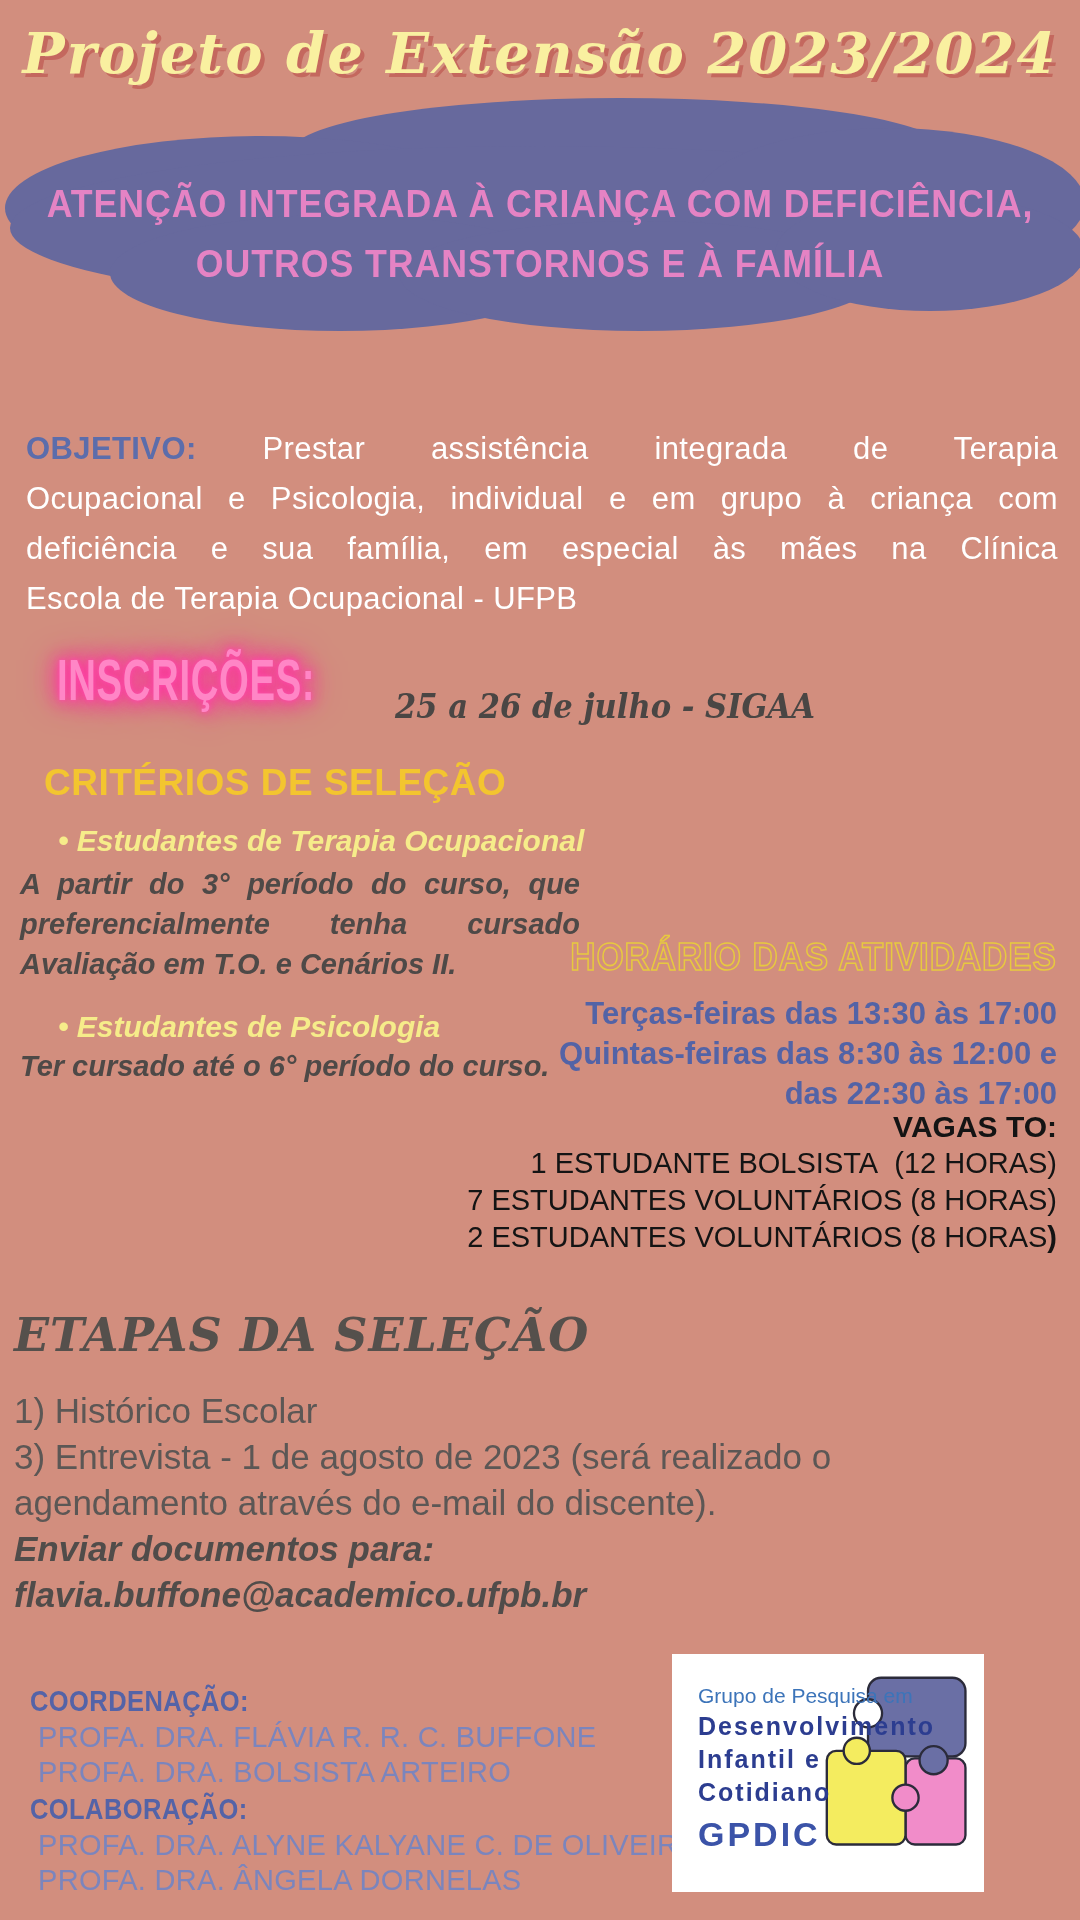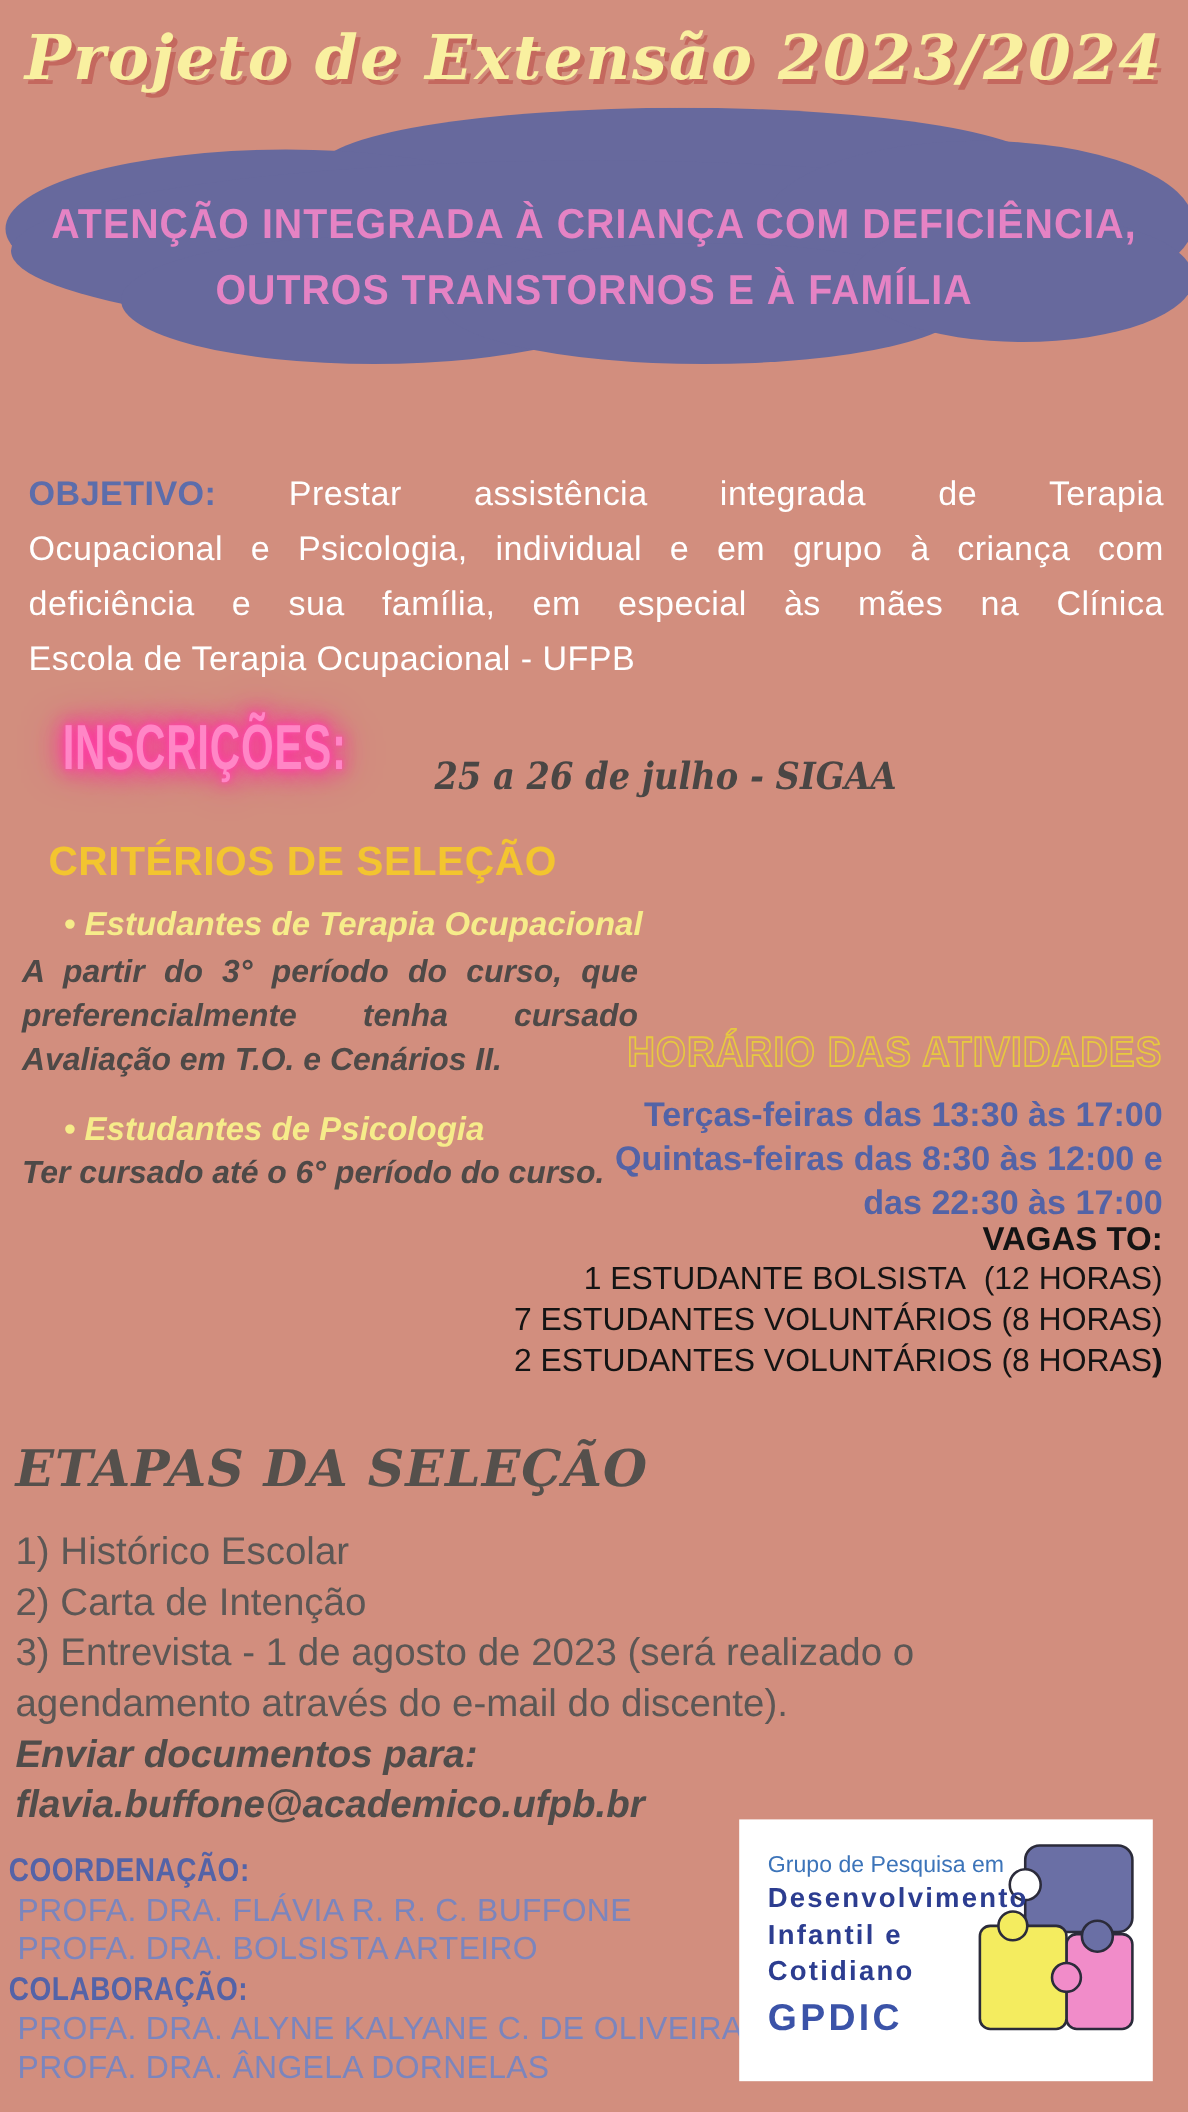--- a/index.html
+++ b/index.html
@@ -78,26 +78,26 @@
 
   
   .steps-heading{
     top:1308px;left:14px;margin:0;font-family:"DejaVu Serif",serif;font-weight:bold;font-style:italic;
     font-size:46px;color:#55504C;letter-spacing:1px;
   }
   .lower-left{top:1388px;left:14px;width:930px;font-size:35px;color:#5C5755;line-height:46px;}
   .send-label,.email{font-weight:bold;font-style:italic;color:#504C4A;}
 
   
-  .credits{top:1682px;left:8px;}
+  .credits{top:1682px;left:30px;}
   .cred-header{font-size:30px;font-weight:bold;color:#5463A7;letter-spacing:0.5px;transform:scaleX(0.85);transform-origin:left;height:38px;line-height:38px;white-space:nowrap;}
   .cred-name{font-size:29px;color:#7B85BD;letter-spacing:0.3px;height:35px;line-height:35px;padding-left:8px;white-space:nowrap;}
 
   
-  .logo-box{top:1654px;left:672px;width:376px;height:238px;background:#FFFFFF;}
+  .logo-box{top:1654px;left:672px;width:312px;height:238px;background:#FFFFFF;}
   .logo-text{position:absolute;left:26px;top:30px;z-index:2;}
   .logo-small{font-size:21px;color:#3C74B9;margin-bottom:4px;white-space:nowrap;}
   .logo-bold{font-size:25px;font-weight:bold;color:#2C3D90;letter-spacing:2px;margin-bottom:4px;white-space:nowrap;}
   .logo-acronym{font-size:34px;font-weight:bold;color:#3B53A8;letter-spacing:3px;margin-top:8px;}
   .puzzle{position:absolute;right:10px;top:20px;width:152px;height:178px;z-index:1;}
 </style>
 </head>
 <body>
 
 <div class="poster">
@@ -161,21 +161,20 @@
     <div>1 ESTUDANTE BOLSISTA&nbsp; (12 HORAS)</div>
     <div>7 ESTUDANTES VOLUNTÁRIOS (8 HORAS)</div>
     <div><span>2 ESTUDANTES VOLUNTÁRIOS (8 HORAS</span><span class="bold-paren">)</span></div>
   </div>
 
 
   <h2 class="abs steps-heading">ETAPAS DA SELEÇÃO</h2>
 
   <div class="abs lower-left">
     <div class="step">1) Histórico Escolar</div>
-    <div class="step">2) Carta de Intenção</div>
     <div class="step">3) Entrevista - 1 de agosto de 2023 (será realizado o agendamento através do e-mail do discente).</div>
     <div class="send-label">Enviar documentos para:</div>
     <div class="email">flavia.buffone@academico.ufpb.br</div>
   </div>
 
   <div class="abs credits">
     <div class="cred-header">COORDENAÇÃO:</div>
     <div class="cred-name">PROFA. DRA. FLÁVIA R. R. C. BUFFONE</div>
     <div class="cred-name">PROFA. DRA. BOLSISTA ARTEIRO</div>
     <div class="cred-header">COLABORAÇÃO:</div>

